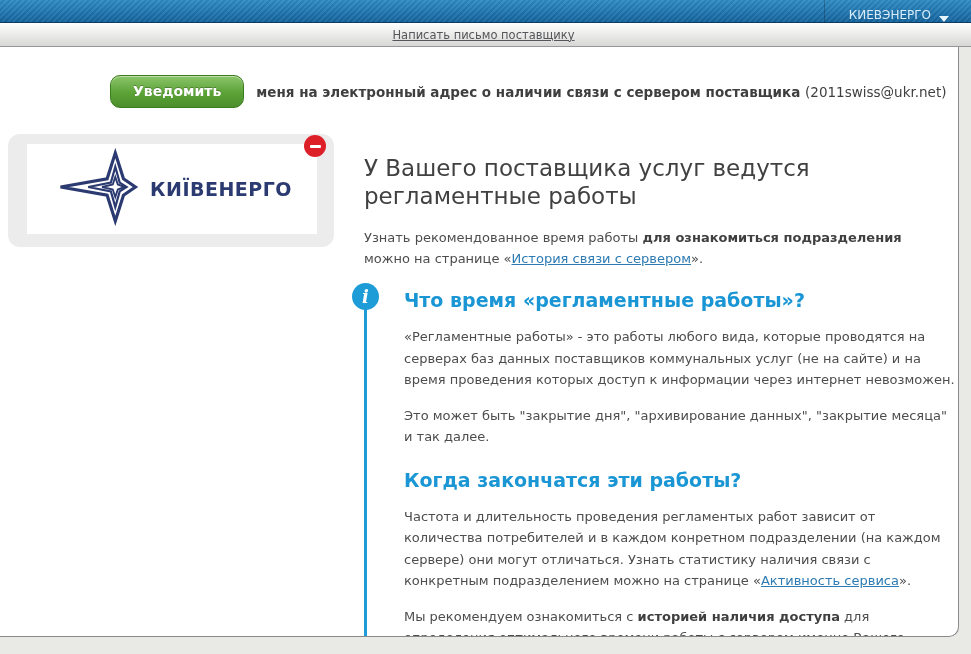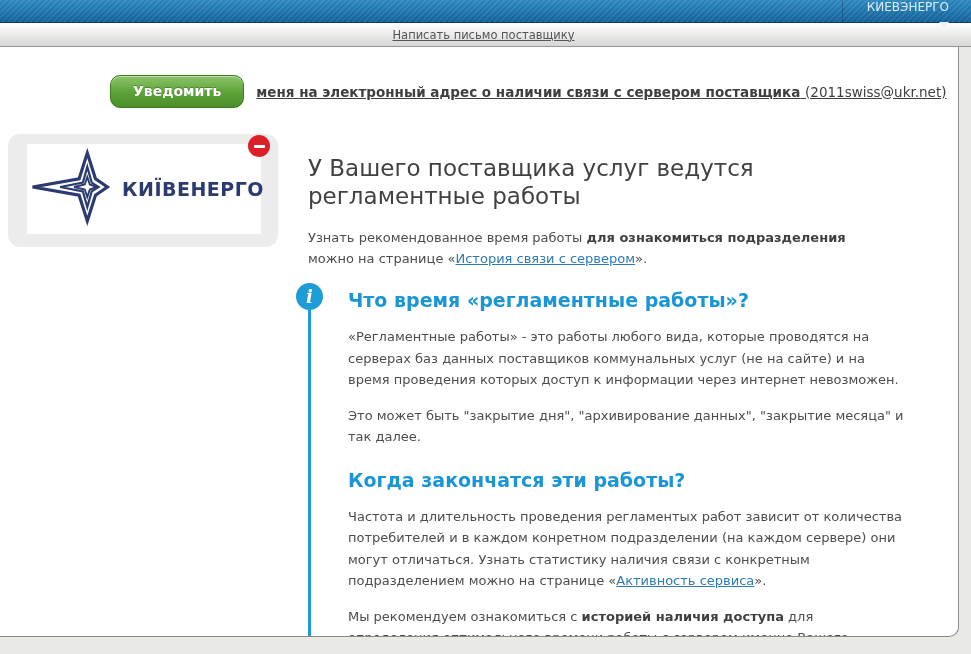--- a/index.html
+++ b/index.html
@@ -15,21 +15,21 @@
     background:
       repeating-linear-gradient(135deg, rgba(255,255,255,0.06) 0 2px, rgba(0,0,0,0.05) 2px 4px),
       linear-gradient(#2f8cc4,#14649e);
     border-bottom:1px solid #0c3c5f;
     display:flex; justify-content:flex-end; align-items:center;
   }
   .provider-switch {
     display:flex; align-items:flex-end; gap:8px;
     height:100%; padding:0 22px 0 24px;
     border-left:1px solid rgba(0,0,0,0.22);
-    color:#d9edfa; font-size:12px; cursor:pointer;flex-direction:column;
+    color:#d9edfa; font-size:12px; cursor:pointer;
   }
   .chev { width:0; height:0; border-left:5px solid transparent; border-right:5px solid transparent; border-top:6px solid #e8f4fb; }
   
   .subbar {
     height:24px;
     background:linear-gradient(#ffffff,#d7d7d5);
     border-bottom:1px solid #97979a;
     display:flex; justify-content:center; align-items:center;
     padding-right:4px;
   }
@@ -51,29 +51,29 @@
     padding:7px 22px 8px;
     font-family:inherit;
     font-size:14px; font-weight:bold; color:#fff;
     text-shadow:0 -1px 0 rgba(0,0,0,0.25);
     background:linear-gradient(#8cc56a,#5ba237 55%,#4c8e2c);
     border:1px solid #3c7d20;
     border-radius:10px;
     box-shadow:inset 0 1px 0 rgba(255,255,255,0.45);
     cursor:pointer;
   }
-  .notify-text { font-size:13.5px; color:#3f3f3f; font-weight:bold;text-decoration:underline; }
+  .notify-text { font-size:13.5px; color:#3f3f3f; font-weight:bold; }
   .notify-text .email { font-weight:normal; }
   
   .content-row { display:flex; margin-top:26px; }
   
   .card {
     position:relative;
     margin-left:8px;
-    width:270px; height:113px;
+    width:326px; height:113px;
     background:#ececec;
     border-radius:12px;
     padding:10px 17px 13px 19px;
     flex:none;
   }
   .card-inner {
     position:relative;
     width:100%; height:100%;
     background:#fff;
     display:flex; align-items:center; justify-content:center; gap:6px;

